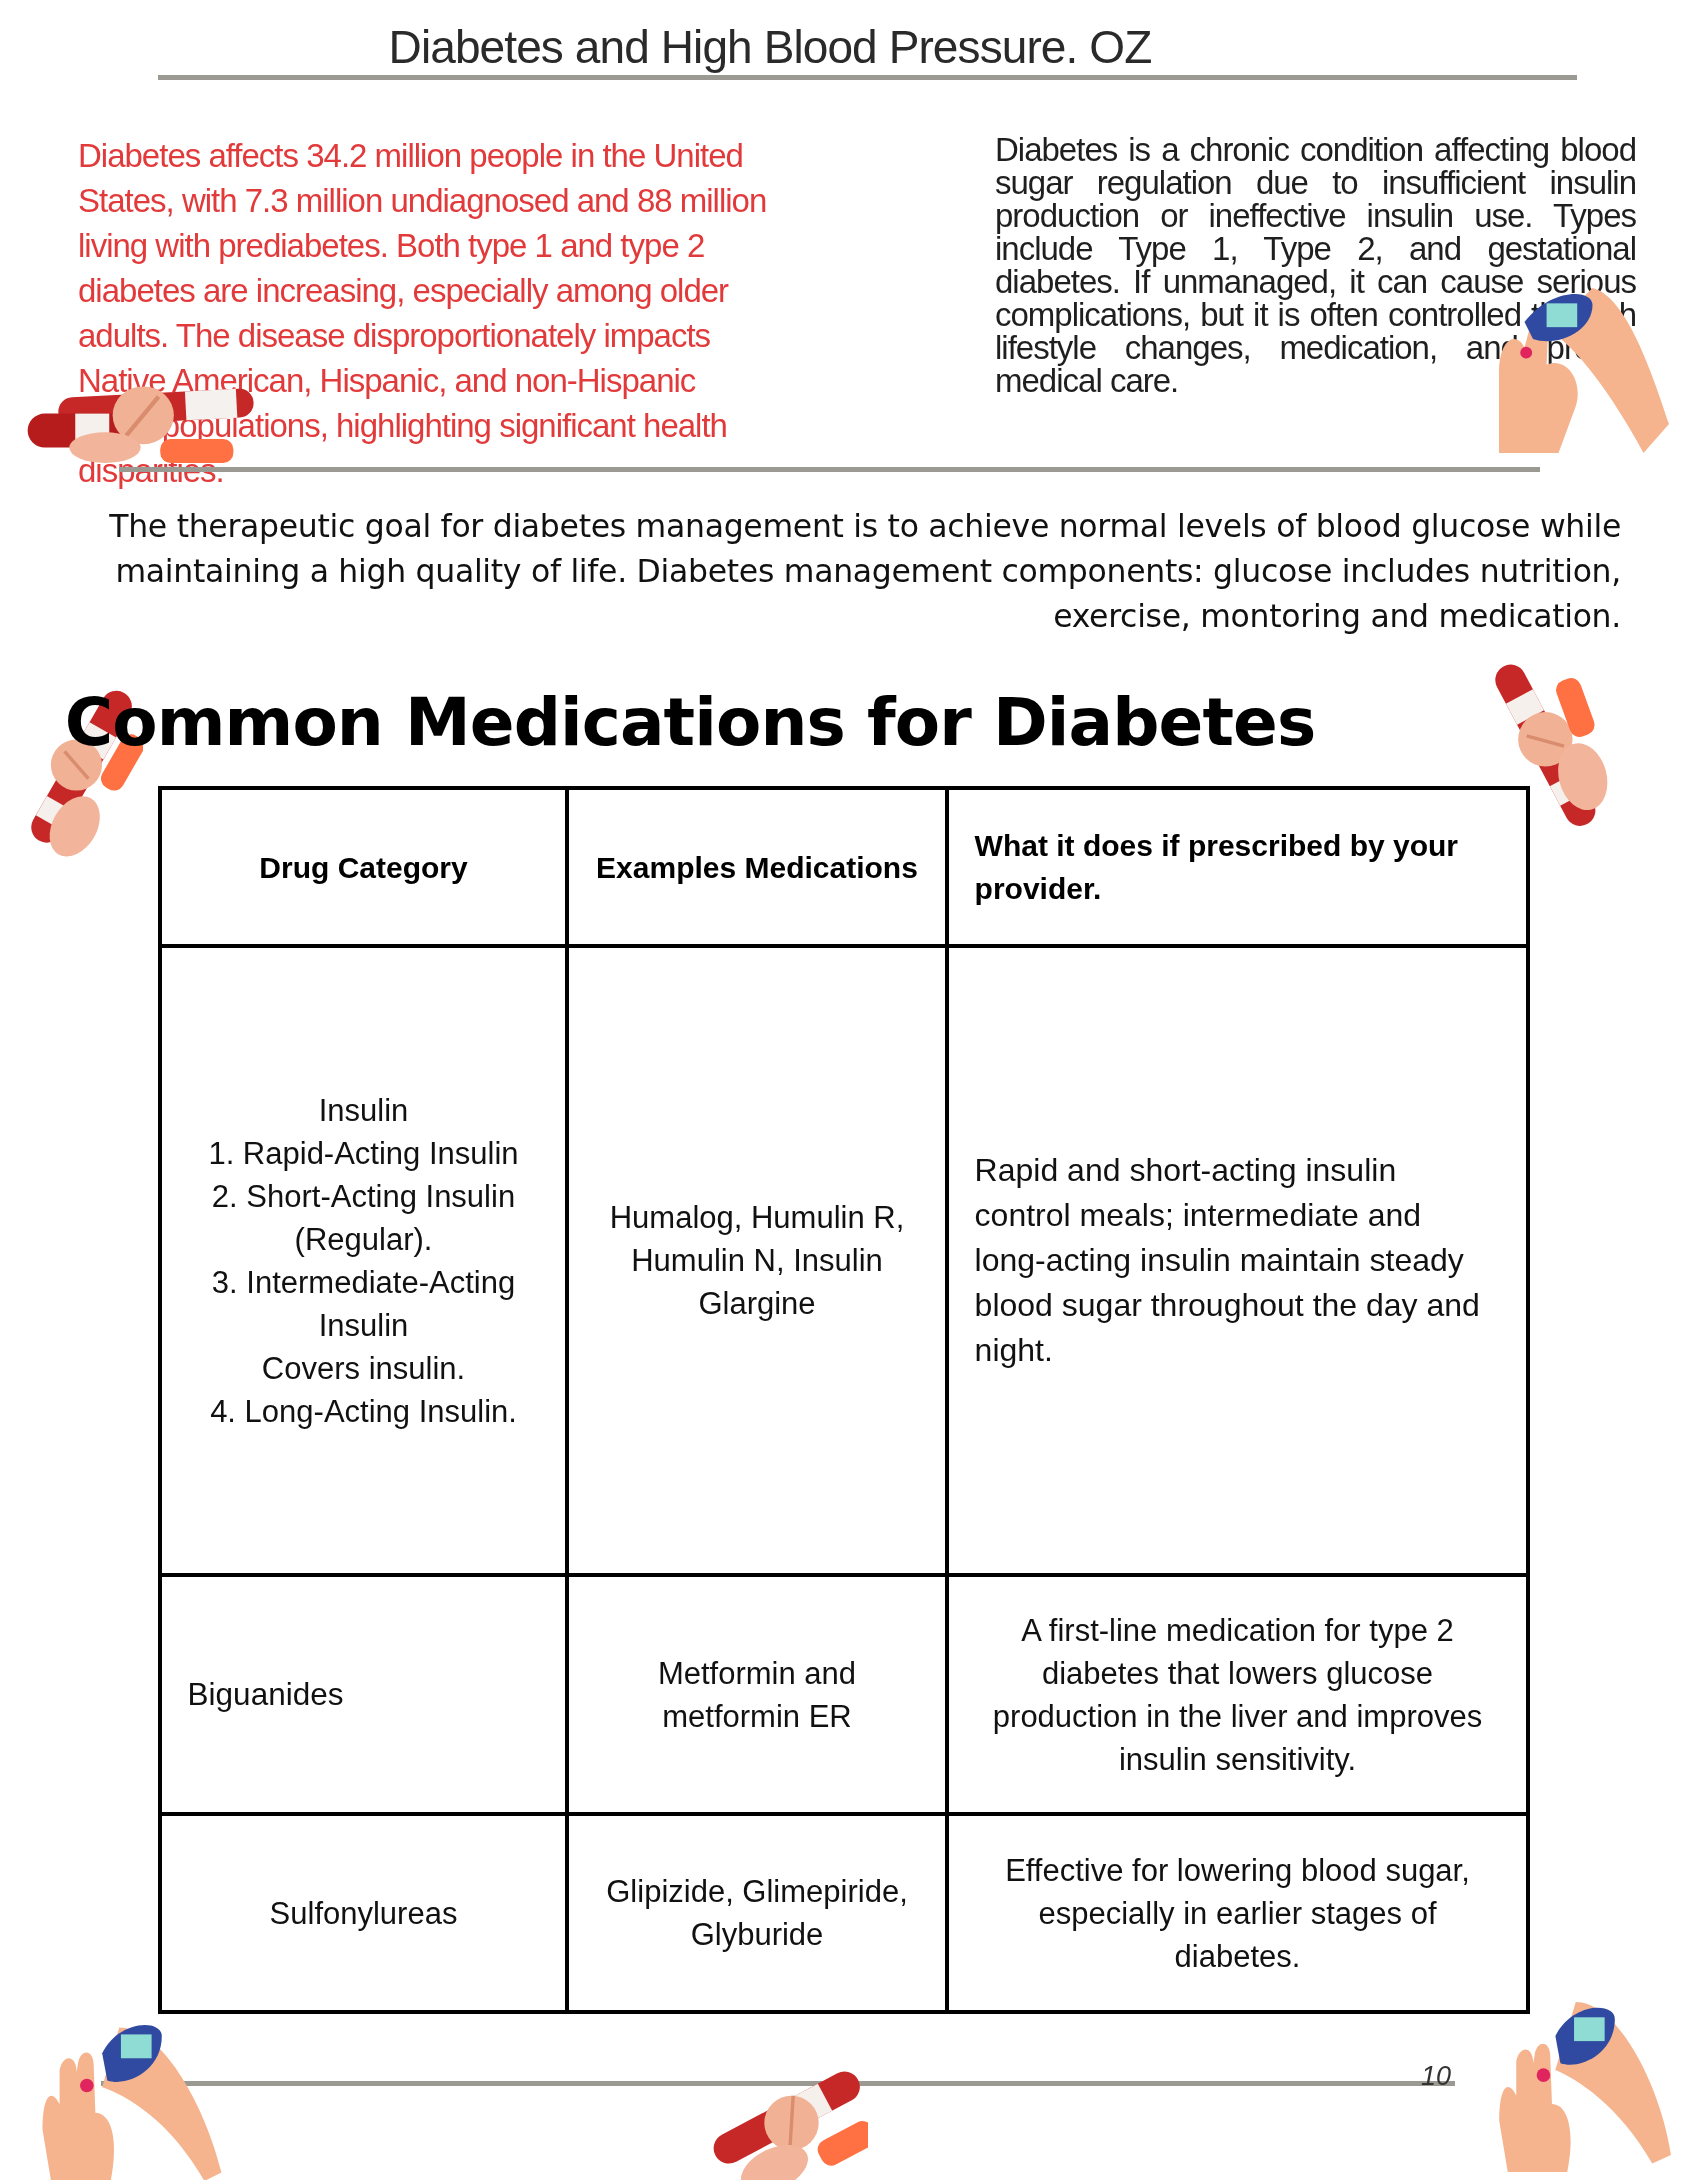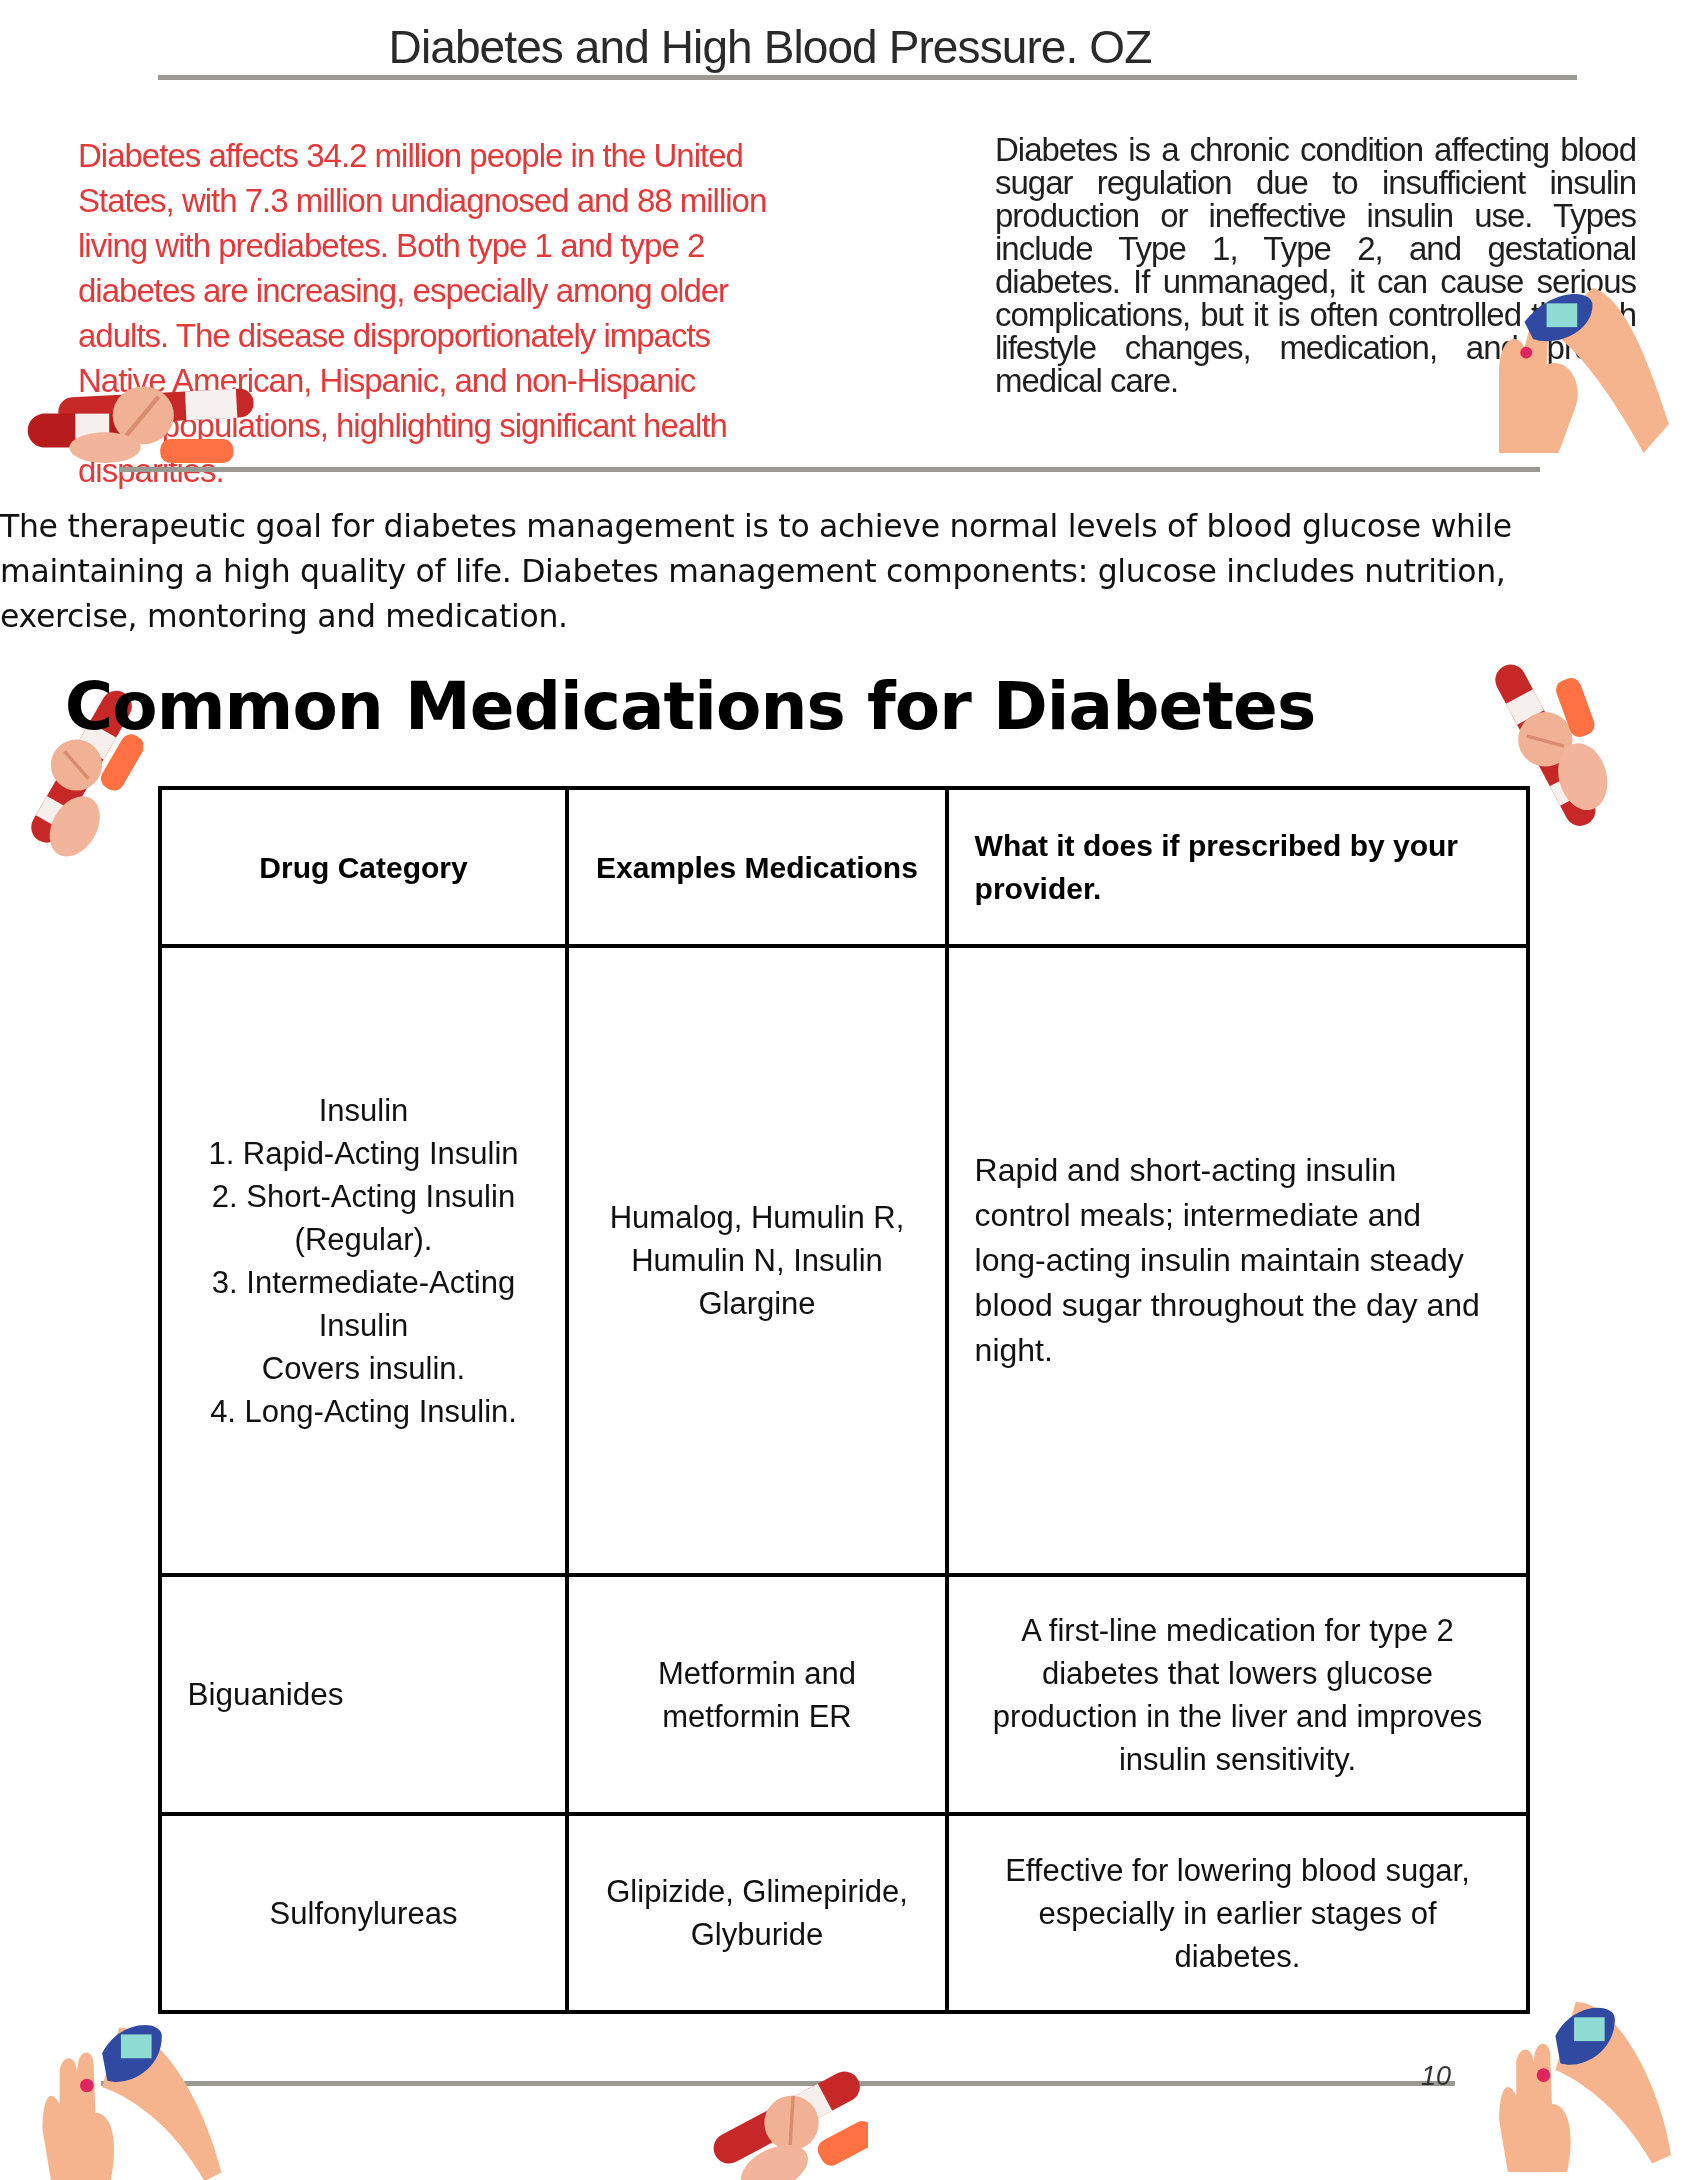--- a/index.html
+++ b/index.html
@@ -8,23 +8,23 @@
 
   .page-title { left: 0; width: 1540px; top: 20.4px; text-align: center; font-size: 46px; color: #2a2a2a; letter-spacing: -0.9px; font-family: "Liberation Sans", sans-serif; }
   .rule { background: #9a9a92; height: 5.1px; }
   .rule-top { left: 158px; width: 1419px; top: 75px; }
   .rule-mid { left: 119px; width: 1421px; top: 467px; }
   .rule-bottom { left: 101px; width: 1354px; top: 2081px; }
 
   .intro-left { left: 78px; top: 133px; width: 698px; color: #e23a3a; font-size: 33px; line-height: 45px; letter-spacing: -1px; }
   .intro-right { left: 995px; top: 133px; width: 641px; color: #1f1f1f; font-size: 33px; line-height: 33px; letter-spacing: -1px; text-align: justify; text-align-last: left; }
 
-  .goal { left: 0; width: 1621px; top: 504px; text-align: left; font-size: 31.5px; line-height: 45px; color: #111; font-family: "DejaVu Sans", sans-serif; letter-spacing: -0.3px; }
+  .goal { left: 0; width: 1621px; top: 504px; text-align: right; font-size: 31.5px; line-height: 45px; color: #111; font-family: "DejaVu Sans", sans-serif; letter-spacing: -0.3px; }
 
-  .med-heading { left: 0; width: 1380px; top: 668px; text-align: center; font-size: 66px; font-weight: bold; color: #000; font-family: "DejaVu Sans", sans-serif; letter-spacing: -0.9px; }
+  .med-heading { left: 0; width: 1380px; top: 684px; text-align: center; font-size: 66px; font-weight: bold; color: #000; font-family: "DejaVu Sans", sans-serif; letter-spacing: -0.9px; }
 
   table.meds { position: absolute; left: 158px; top: 786px; width: 1368px; border-collapse: collapse; table-layout: fixed; }
   table.meds td, table.meds th { border: 4.3px solid #000; vertical-align: middle; padding: 0 25.6px; }
   table.meds col.c1 { width: 407px; }
   table.meds col.c2 { width: 380px; }
   table.meds col.c3 { width: 581px; }
   .hdr-row { height: 158px; }
   .hdr { font-weight: bold; font-size: 30px; line-height: 43px; color: #000; }
   .r1 { height: 629px; }
   .r2 { height: 239px; }

